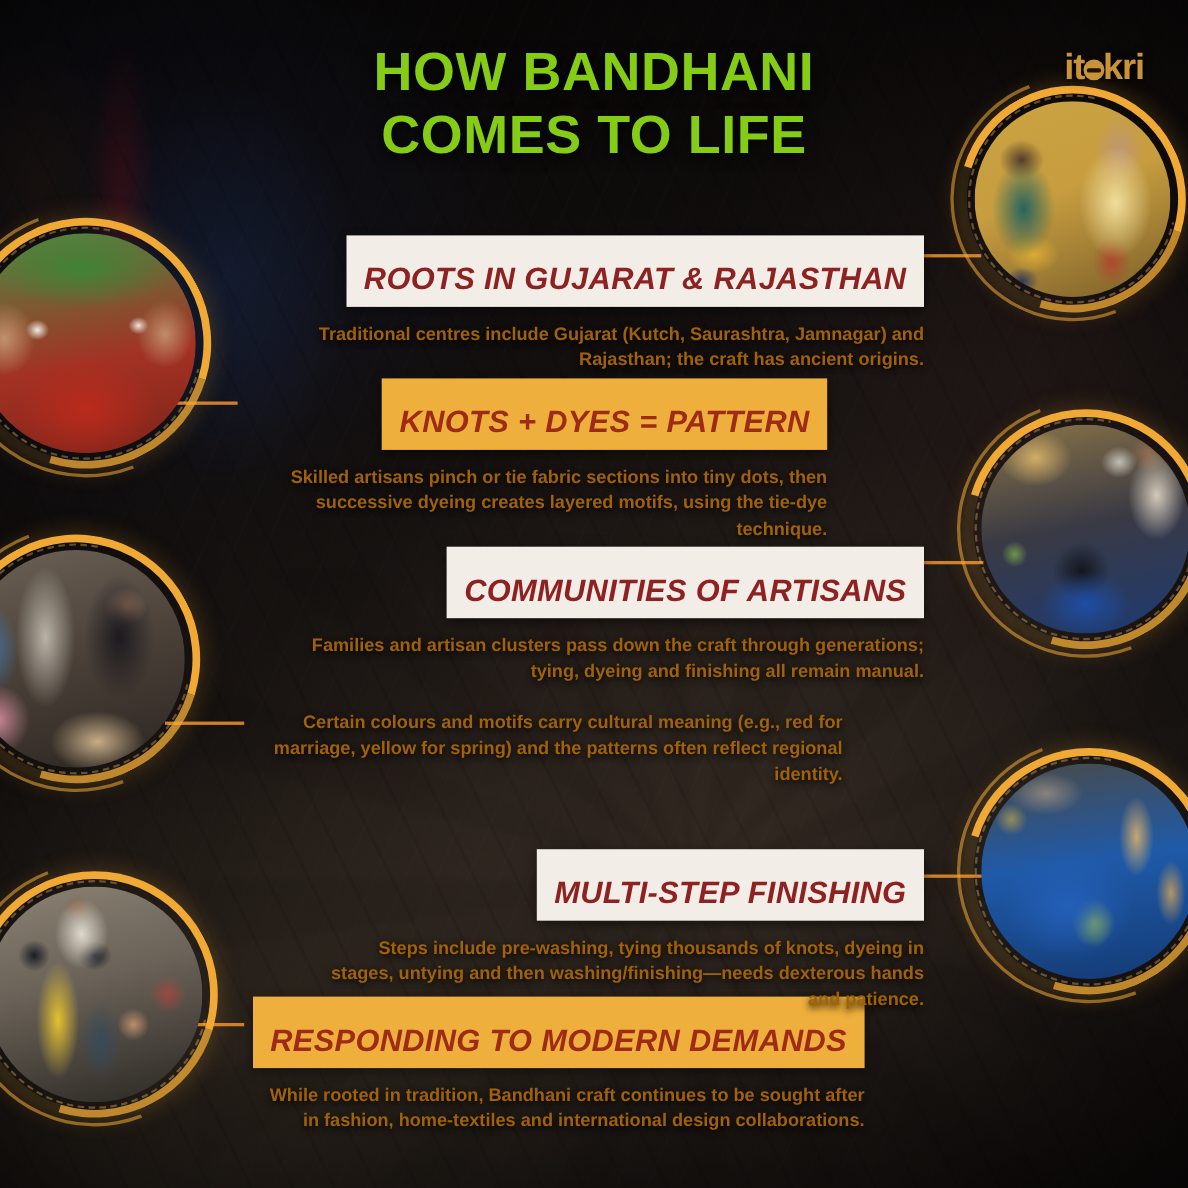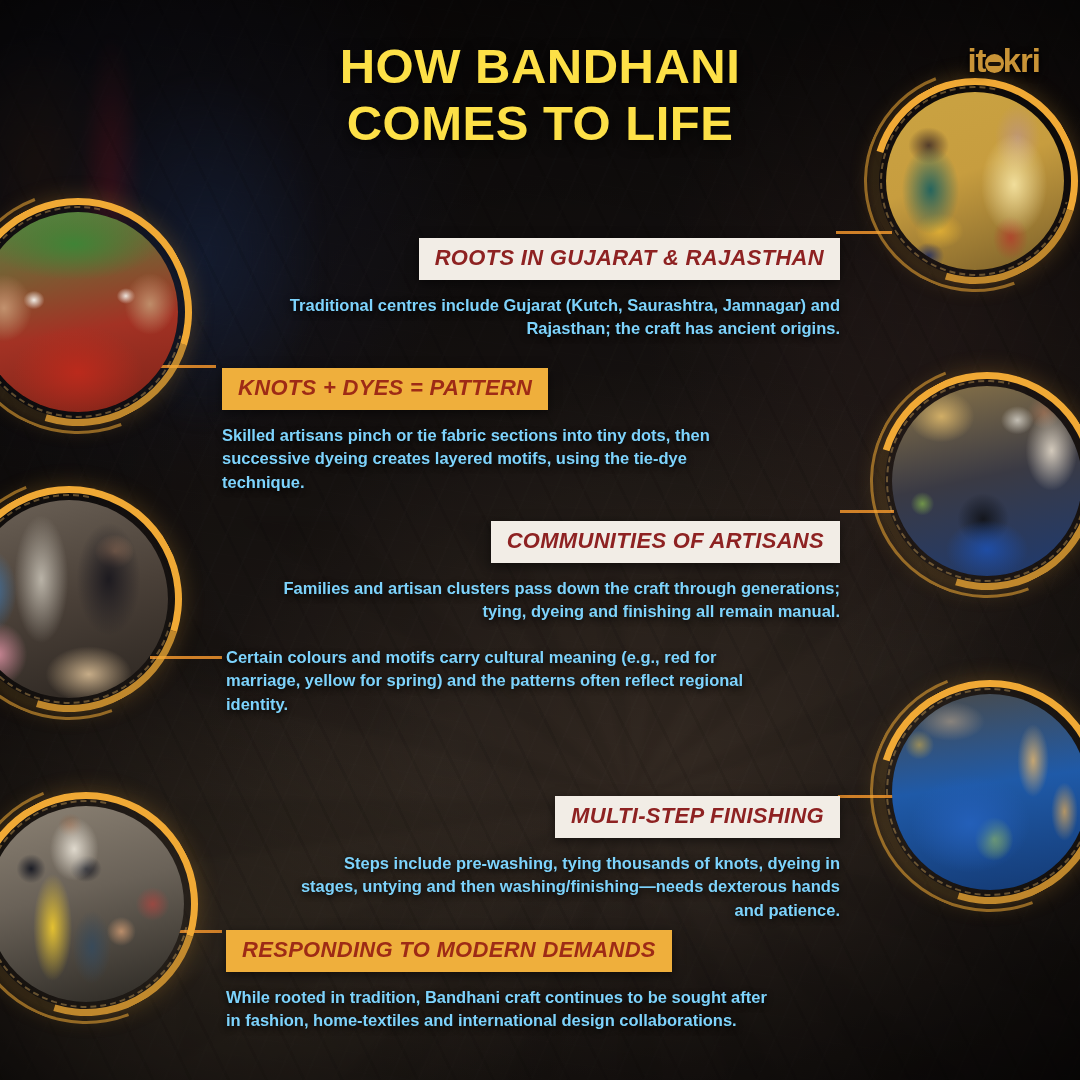--- a/index.html
+++ b/index.html
@@ -41,21 +41,21 @@
       radial-gradient(ellipse 22% 30% at 62% 62%, rgba(255,230,200,.05), transparent 62%),
       radial-gradient(ellipse 16% 22% at 82% 28%, rgba(255,228,198,.05), transparent 60%),
       repeating-conic-gradient(from 20deg at 50% 50%, rgba(0,0,0,.12) 0deg 8deg, transparent 8deg 22deg);
     filter:blur(2.4px); }
   .bg-vignette { position:absolute; inset:0;
     background:radial-gradient(ellipse 78% 72% at 50% 48%, transparent 38%, rgba(0,0,0,.52) 88%, rgba(0,0,0,.78) 100%); }
   .bg-scrim { position:absolute; inset:0; background:rgba(10,8,7,.30); }
 
   
   .title-wrap { position:absolute; left:0; top:38px; width:1080px; text-align:center; z-index:14; }
-  .title-line { font-size:49px; font-weight:bold; letter-spacing:.5px; color:#fde047;
+  .title-line { font-size:49px; font-weight:bold; letter-spacing:.5px; color:#84cc16;
     line-height:1.16; text-shadow:0 3px 14px rgba(0,0,0,.85); }
 
   .logo { position:absolute; right:40px; top:42px; z-index:16;
     font-size:33px; font-weight:bold; letter-spacing:-1px; color:#C99437;
     text-shadow:0 2px 8px rgba(0,0,0,.9);text-align:right; }
   .logo .dotcirc { display:inline-block; width:19px; height:19px; border-radius:50%;
     background:#C99437; vertical-align:-1px; margin:0 -1px; position:relative; }
   .logo .dotcirc::after { content:""; position:absolute; left:3px; top:8px; width:13px; height:4px;
     background:#1a1208; border-radius:2px; }
 
@@ -161,29 +161,29 @@
       radial-gradient(ellipse 12% 12% at 68% 64%, rgba(212,158,116,.8), transparent 62%),
       linear-gradient(166deg,#8c8274 0%,#6a6258 44%,#2a2722 100%);
     filter:blur(.5px);
   }
 
   
   .connector { position:absolute; height:3px; background:#E08A2A; z-index:9; opacity:.92; }
 
   
   .section { position:absolute; z-index:13; }
-  .chip { display:inline-block; padding:7px 16px 9px; font-size:22px; font-weight:bold;
+  .chip { display:inline-block; padding:24px 16px 9px; font-size:28px; font-weight:bold;
     font-style:italic; letter-spacing:.3px; white-space:nowrap;
-    box-shadow:0 3px 10px rgba(0,0,0,.5);margin-top:24px; }
+    box-shadow:0 3px 10px rgba(0,0,0,.5); }
   .chip.cream { background:#F2EDE6; color:#8E2222; }
   .chip.amber { background:#EFAF3C; color:#9E2B16; }
-  .body-text { margin-top:14px; font-size:16.5px; font-weight:bold; color:#7dd3fc;
+  .body-text { margin-top:14px; font-size:16.5px; font-weight:bold; color:#a16207;
     line-height:1.42; text-shadow:0 2px 7px rgba(0,0,0,.92); }
   .align-r { text-align:right; }
-  .align-l { text-align:left; }
+  .align-l { text-align:right; }
 </style>
 </head>
 <body>
 
 <div id="stage">
 
   <div class="bg-base"></div>
   <div class="bg-figure"></div>
   <div class="bg-folds"></div>
   <div class="bg-crinkle"></div>

